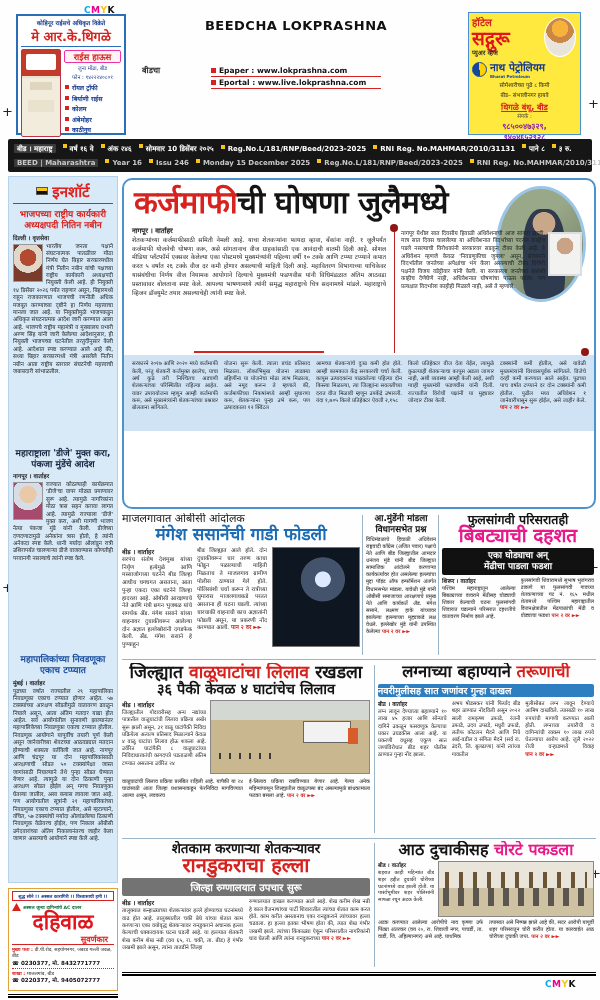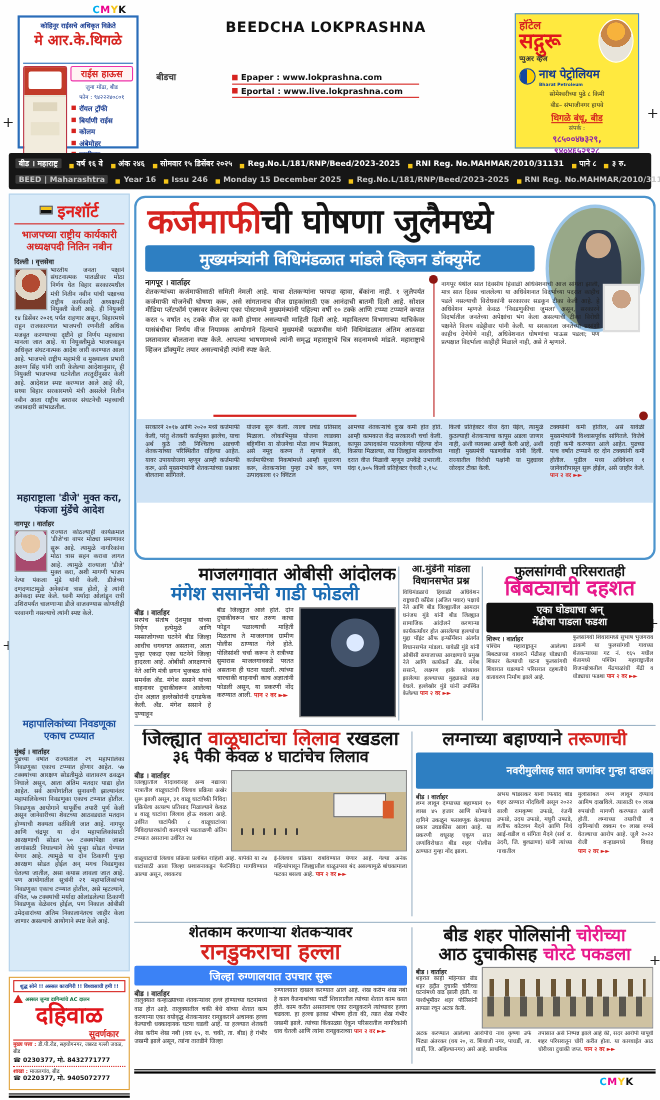--- a/index.html
+++ b/index.html
@@ -10,22 +10,22 @@
   .pink { color:#e8198b; }
   .clip { overflow:hidden; }
 
   
   .cmyk { font-size:9px; font-weight:bold; letter-spacing:.5px; }
   .plus { color:#222; font-size:13px; }
 
   
   .ad-rice { left:16px; top:14px; width:110px; height:121px; border:2px solid #2a6db9; background:#fff; padding:3px 3px 2px; }
   .ad-rice .tag { font-size:6px; font-weight:bold; color:#15398f; text-align:center; }
-  .ad-rice .nm { font-size:13px; font-weight:bold; color:#d6231f; text-align:center; border-bottom:1px solid #2a6db9; padding-bottom:12px; }
-  .ad-rice .row { display:flex; gap:3px; margin-top:2px; }
+  .ad-rice .nm { font-size:13px; font-weight:bold; color:#d6231f; text-align:center; border-bottom:1px solid #2a6db9; padding-bottom:1px; }
+  .ad-rice .row { display:flex; gap:3px; margin-top:2px;align-items:center; }
   .ricebag { width:40px; height:88px; border:1px solid #b34; border-radius:2px;
     background:linear-gradient(#c23b2a 0 30%, #e8e2d2 30% 32%, #f2ecdd 32% 100%); position:relative; }
   .ricebag:after { content:""; position:absolute; left:4px; top:4px; width:30px; height:16px; background:#fff;
     border-radius:2px; box-shadow:0 24px 0 -4px #dfd6be, 0 44px 0 -2px #e9e2cc; }
   .ad-rice .col { flex:1; }
   .ad-rice .shop { font-size:8.5px; font-weight:bold; color:#d6231f; text-align:center; border:1px solid #e3a; border-radius:2px; background:#fff3f3; }
   .ad-rice .addr { font-size:5.3px; color:#15398f; text-align:center; margin-top:1px; }
   .ad-rice ul { list-style:none; margin-top:2px; }
   .ad-rice li { font-size:6.3px; font-weight:bold; color:#15398f; padding:0 0 1.5px 8px; position:relative; }
   .ad-rice li:before { content:""; position:absolute; left:1px; top:2px; width:4px; height:4px; background:#d6231f; }
@@ -50,21 +50,21 @@
   .kicker { font-size:13px; font-weight:bold; color:#111; letter-spacing:.5px; }
   .mast-title { font-size:58px; font-weight:bold; color:#e3201b; line-height:.95; font-family:Liberation Serif, serif; position:relative;margin-top:32px; }
   .mast-pre { position:absolute; left:12px; top:2px; font-size:8px; color:#333; font-weight:bold; }
   .mast-links { width:170px; margin:2px auto 0; text-align:left; }
   .mast-links .ln { font-size:7.5px; font-weight:bold; color:#111; border-bottom:1.5px solid #d6231f; padding:1px 0; display:flex; align-items:center; gap:3px; }
   .rsq { width:5px; height:5px; background:#d6231f; display:inline-block; flex:0 0 auto; }
 
   
   .infobar { left:8px; top:139px; width:584px; height:33px; background:#161616; border-radius:2px; padding:2px 6px; display:flex; flex-direction:column; justify-content:space-around; }
   .inforow { display:flex; align-items:center; gap:7px; white-space:nowrap; }
-  .inforow .it { display:flex; align-items:flex-end; gap:3px; font-size:7px; font-weight:bold; color:#fff; }
+  .inforow .it { display:flex; align-items:flex-start; gap:3px; font-size:7px; font-weight:bold; color:#fff; }
   .inforow.en .it { color:#c9c9c9; }
   .ysq { width:4px; height:4px; background:#f5c518; display:inline-block; flex:0 0 auto; }
   .it.first { background:#3a3a3a; padding:0 3px; border-radius:1px; }
 
   
   .sidebar { left:8px; top:176px; width:110px; height:707px; background:#d8eaf8; border:1px solid #b5d2ea; padding:4px 4px; }
   .inshort-head { display:flex; align-items:center; gap:4px; justify-content:center; border-bottom:1.5px solid #d6231f; padding-bottom:2px; }
   .flag-ic { width:12px; height:8px; background:linear-gradient(#f5c518 0 55%, #111 55% 100%); border:1px solid #555; }
   .inshort-title { font-size:15px; font-weight:bold; color:#e0201d; }
   .ss-h { font-size:9px; font-weight:bold; text-align:center; line-height:1.25; margin-top:5px; }
@@ -116,21 +116,21 @@
   .cont { color:#d6231f; font-weight:bold; white-space:nowrap; }
 
   
   .hline { background:#9db4c6; height:1px; }
   .vsep { background:#9db4c6; width:1px; }
   .art-dl { font-size:6.4px; font-weight:bold; }
   .acol { font-size:5.7px; line-height:1.36; color:#222; text-align:justify; overflow:hidden; }
 
   
   .majalgaon { left:122px; top:513px; width:238px; height:143px; }
-  .mj-h1 { font-size:16px; font-weight:bold; color:#141414; text-align:right; line-height:1.1; }
+  .mj-h1 { font-size:11px; font-weight:normal; color:#141414; text-align:left; line-height:1.1; }
   .mj-h2 { font-size:17px; font-weight:bold; color:#1b6cb3; text-align:center; line-height:1.1; }
   .mj-row { display:flex; gap:5px; margin-top:3px; height:100px; }
   .mj-row .tx { flex:1; }
   .car-photo { width:88px; height:100px; flex:0 0 auto; border:1px solid #777; background:
      radial-gradient(circle at 58% 32%, #dce9ff 0 9%, #43536b 10% 26%, #0e1622 27% 100%); }
   .munde-col { left:366px; top:513px; width:70px; height:143px; }
   .mu-h { font-size:8.8px; font-weight:bold; color:#141414; text-align:center; line-height:1.2; }
   .bibtya { left:442px; top:513px; width:152px; height:143px; }
   .bb-h1 { font-size:12.5px; font-weight:bold; color:#141414; text-align:center; line-height:1.05; }
   .bb-h2 { font-size:19px; font-weight:bold; color:#e8198b; text-align:center; line-height:1.05; }
@@ -148,29 +148,29 @@
      background:linear-gradient(#d4d8d2 0 26%, #c9b88f 26% 100%); }
   .sand-photo .truck { position:absolute; right:18px; top:20px; width:48px; height:22px; background:#f2f2f2; border:1px solid #666; }
   .sand-photo .truck:before { content:""; position:absolute; right:-8px; top:6px; width:10px; height:16px; background:#d95b2a; }
   .sand-photo .ppl { position:absolute; left:8px; bottom:14px; width:60px; height:6px;
      background:repeating-linear-gradient(90deg,#3a3a3a 0 2px,transparent 2px 10px); }
   .wl-caps { display:flex; gap:6px; margin-top:3px; }
   .wl-caps .c { flex:1; }
 
   .fasavnuk { left:378px; top:663px; width:216px; height:172px; }
   .fs-h { font-size:16.5px; font-weight:bold; text-align:center; line-height:1.1; color:#141414; }
-  .fs-box { background:#2e7fc2; color:#fff; font-size:9.5px; font-weight:bold; text-align:right; padding:10px 0; margin-top:3px; border-radius:2px; }
+  .fs-box { background:#2e7fc2; color:#fff; font-size:9.5px; font-weight:bold; text-align:left; padding:0 0; margin-top:3px; border-radius:2px; }
   .fs-row { display:flex; gap:5px; margin-top:3px; height:104px; }
   .fs-row .c { flex:1; }
 
   
   .randukar { left:122px; top:841px; width:248px; height:128px; }
   .rd-h1 { font-size:13.5px; font-weight:bold; text-align:center; color:#141414; line-height:1.05;}
   .rd-h2 { font-size:20px; font-weight:bold; text-align:center; color:#d6231f; line-height:1.05; }
-  .rd-box { background:#3b82f6; color:#fff; font-size:10px; font-weight:bold; text-align:center; padding:2px 0; margin-top:2px; border-radius:2px; }
+  .rd-box { background:#737373; color:#fff; font-size:10px; font-weight:bold; text-align:center; padding:2px 0; margin-top:2px; border-radius:2px; }
   .rd-row { display:flex; gap:6px; margin-top:2px; height:70px; }
   .rd-row .c { flex:1; }
 
   .chorate { left:378px; top:841px; width:216px; height:128px; }
   .ch-h { font-size:16px; font-weight:bold; text-align:center; line-height:1.12; color:#141414; }
   .ch-mid { display:flex; gap:4px; margin-top:2px; }
   .ch-mid .tx { width:26%; }
   .bikes-photo { flex:1; height:56px; border:1px solid #888; position:relative; overflow:hidden;
      background:linear-gradient(#e9e5da 0 48%, #cfc2a2 48% 100%); }
   .bikes-photo .men { position:absolute; left:6px; top:10px; right:6px; height:16px;
@@ -258,21 +258,21 @@
     <span class="it">
         <span class="ysq"></span>
         <span>वर्ष १६ वे</span>
       </span>
     <span class="it">
         <span class="ysq"></span>
         <span>अंक २४६</span>
       </span>
     <span class="it">
         <span class="ysq"></span>
-        <span>सोमवार १५ डिसेंबर २०२५</span>
+        <span>सोमवार 10 डिसेंबर २०२५</span>
       </span>
     <span class="it">
         <span class="ysq"></span>
         <span>Reg.No.L/181/RNP/Beed/2023-2025</span>
       </span>
     <span class="it">
         <span class="ysq"></span>
         <span>RNI Reg. No.MAHMAR/2010/31131</span>
       </span>
     <span class="it">
@@ -360,21 +360,20 @@
 </div>
 <div class="abs blackline" style="left:8px;top:994px;width:110px"></div>
 
 <div class="abs lead-box">
   <div class="lead-heads">
     <div class="lh1"><span class="red">कर्जमाफी</span><span>ची घोषणा जुलैमध्ये</span></div>
     <div class="cm-photo">
         <i></i>
       </div>
   </div>
-  <div class="lead-sub">मुख्यमंत्र्यांनी विधिमंडळात मांडले व्हिजन डॉक्युमेंट</div>
   <div class="lead-cols">
     <div class="lead-left">
       <div class="dl">नागपूर । वार्ताहर</div>
       <div class="lead-body">शेतकऱ्यांच्या कर्जमाफीसाठी समिती नेमली आहे. याचा शेतकऱ्यांना फायदा व्हावा, बँकांना नाही. १ जुलैपर्यंत कर्जमाफी योजनेची घोषणा करू, असे सांगतानाच वीज ग्राहकांसाठी एक आनंदाची बातमी दिली आहे. सोशल मीडिया प्लॅटफॉर्म एक्सवर केलेल्या एका पोस्टमध्ये मुख्यमंत्र्यांनी पहिल्या वर्षी १० टक्के आणि टप्प्या टप्प्याने कपात करत ५ वर्षांत २६ टक्के वीज दर कमी होणार असल्याची माहिती दिली आहे. महावितरण विभागाच्या याचिकेवर यासंबंधीचा निर्णय वीज नियामक आयोगाने दिल्याचे मुख्यमंत्री फडणवीस यांनी विधिमंडळात अंतिम आठवडा प्रस्तावावर बोलताना स्पष्ट केले. आपल्या भाषणामध्ये त्यांनी समृद्ध महाराष्ट्राचे चित्र सदनामध्ये मांडले. महाराष्ट्राचे व्हिजन डॉक्युमेंट तयार असल्याचेही त्यांनी स्पष्ट केले.</div>
       <div class="red-rule"></div>
     </div>
     <div class="vj-box">
       <span class="dot tl"></span>
       <span class="dot br"></span>
       <div class="vj-b">
@@ -476,21 +475,20 @@
     <div class="c">
       <div class="art-dl">बीड । वार्ताहर</div>
       <div class="acol" style="height:60px;font-size:5.4px">तालुक्यात कन्हाळ्याच्या शेतकऱ्यांवर हल्ले होण्याच्या घटनांमध्ये वाढ होत आहे. तालुक्यातील चकी बेधे यांच्या शेतात काम करणाऱ्या एका वयोवृद्ध शेतकऱ्यावर रानडुकराने अचानक हल्ला केल्याची धक्कादायक घटना घडली आहे. या हल्ल्यात शेतकरी शेख करीम शेख नबी (वय ६५, रा. चकी, ता. बीड) हे गंभीर जखमी झाले असून, त्यांना तातडीने जिल्हा</div>
     </div>
     <div class="c acol" style="height:68px;font-size:5.4px"><span>रुग्णालयात दाखल करण्यात आले आहे. शेख करीम शेख नबी हे काल वैजनाथांच्या पार्टी शिवारातील त्यांच्या शेतात काम करत होते. काम करीत असतानाच एका रानडुकराने त्यांच्यावर हल्ला चढवला. हा हल्ला इतका भीषण होता की, त्यात शेख गंभीर जखमी झाले. त्यांच्या किंकाळ्या ऐकून परिसरातील नागरिकांनी धाव घेतली आणि त्यांना रानडुकराच्या </span><span class="cont">पान २ वर ►►</span></div>
   </div>
 </div>
 <div class="abs vsep" style="left:374px;top:843px;height:124px"></div>
 <div class="abs chorate clip">
   <div class="ch-h">
-    <div><span>बीड शहर पोलिसांनी </span><span class="pink">चोरीच्या</span></div>
     <div><span>आठ दुचाकीसह </span><span class="pink">चोरटे पकडला</span></div>
   </div>
   <div class="ch-mid">
     <div class="tx">
       <div class="art-dl" style="font-size:5.6px">बीड । वार्ताहर</div>
       <div class="acol" style="height:48px;font-size:5px">शहरात काही महिन्यांत बीड शहर हद्दीत दुचाकी चोरीच्या घटनांमध्ये वाढ झाली होती. या पार्श्वभूमीवर शहर पोलिसांनी सापळा रचून अटक केली.</div>
     </div>
     <div class="bikes-photo">
         <span class="men"></span>
         <span class="bikes"></span>

